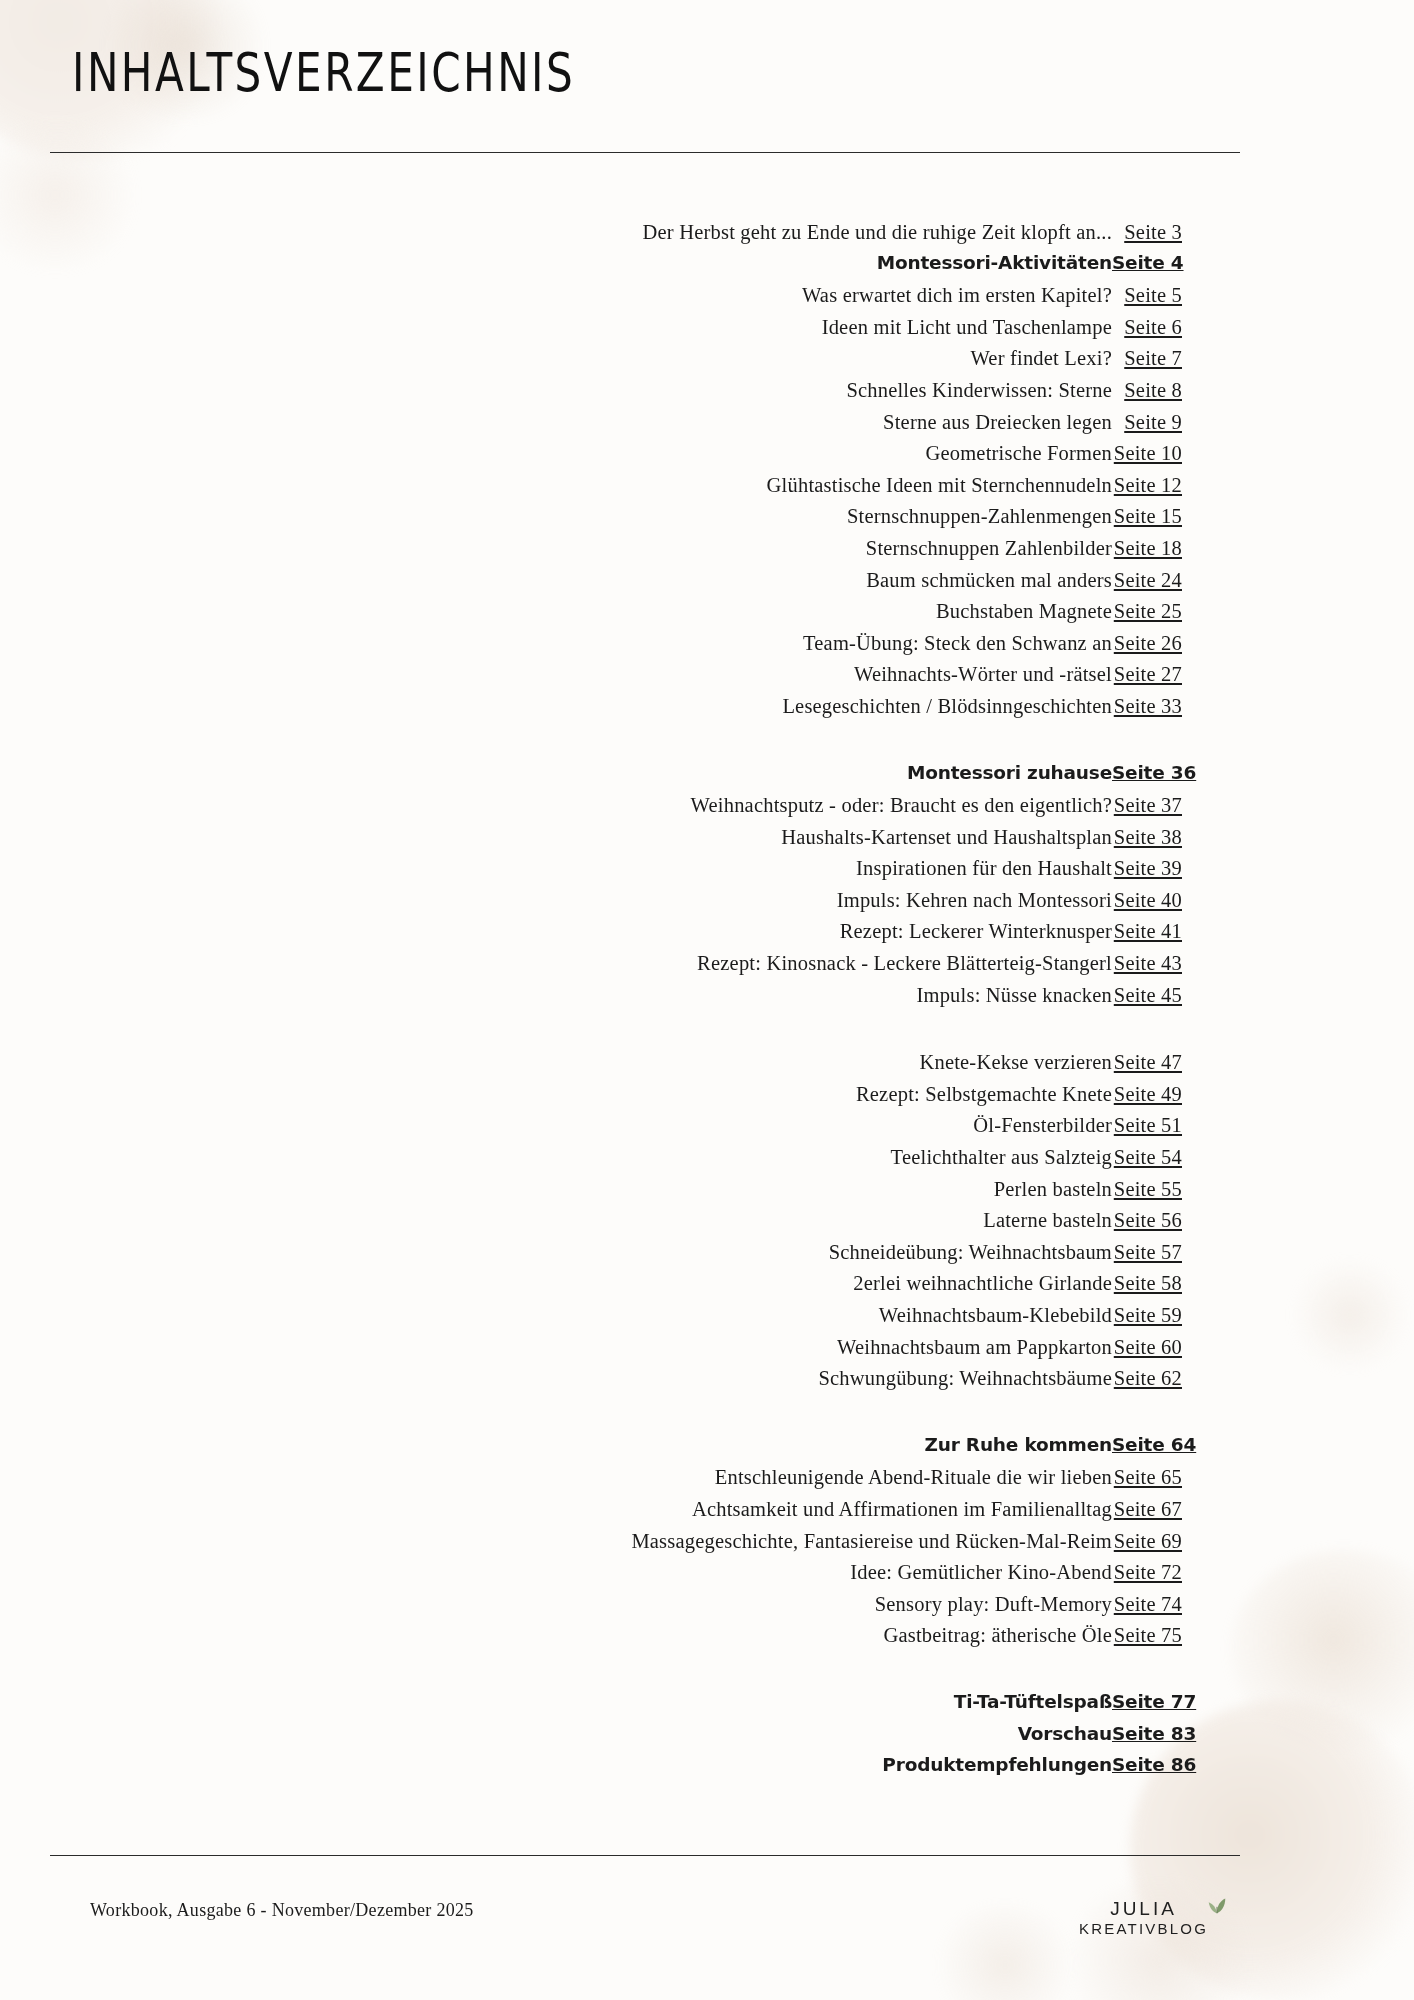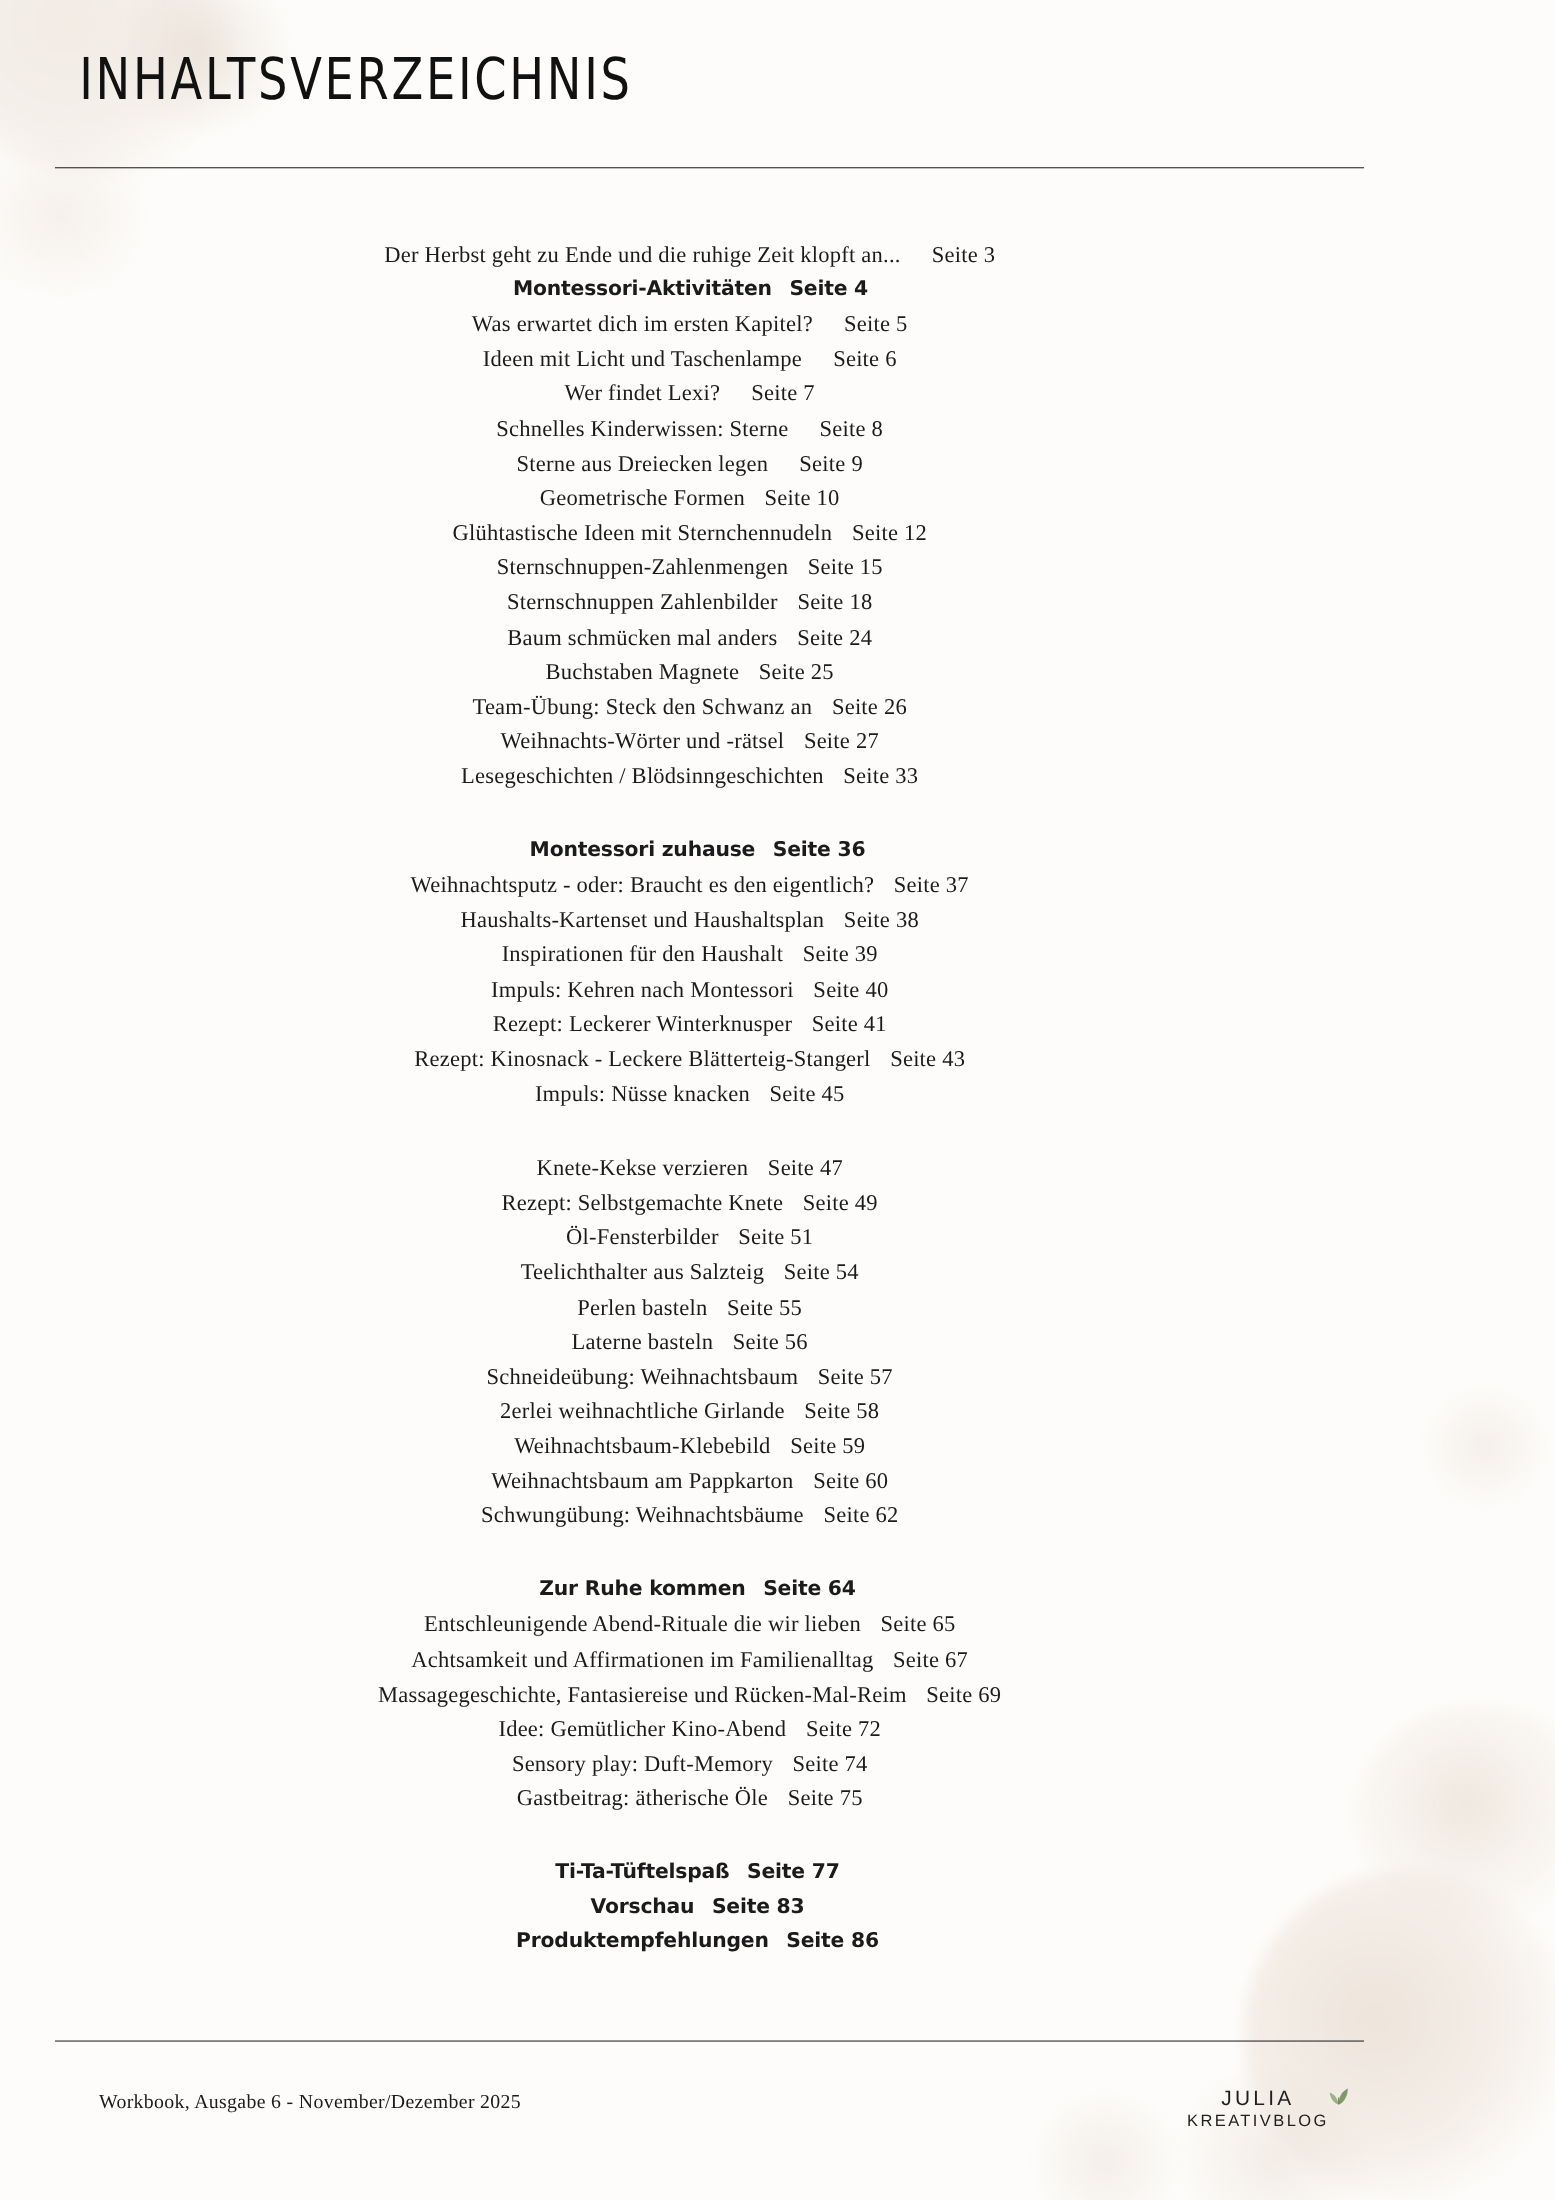--- a/index.html
+++ b/index.html
@@ -72,38 +72,38 @@
     left: 72px;
     top: 222px;
     width: 1190px;
   }
   .group { }
   .group + .group { margin-top: 36px; }
 
   .row {
     display: flex;
     align-items: baseline;
-    justify-content: center;
+    justify-content: flex-end;
     line-height: 1;
     height: 31.6px;
-    gap: 16px;
   }
   .row .label {
     font-size: 20.5px;
     letter-spacing: .2px;
     white-space: nowrap;
   }
   .row .page-no {
     font-size: 20.5px;
     letter-spacing: .2px;
     white-space: nowrap;
     width: 150px;
     text-align: right;
     padding-right: 80px;
     box-sizing: border-box;
+    text-decoration: underline;
   }
   .row.head .label,
   .row.head .page-no {
     font-family: "DejaVu Sans", sans-serif;
     font-weight: 700;
     font-size: 18.5px;
     letter-spacing: -0.2px;
   }
 
   

